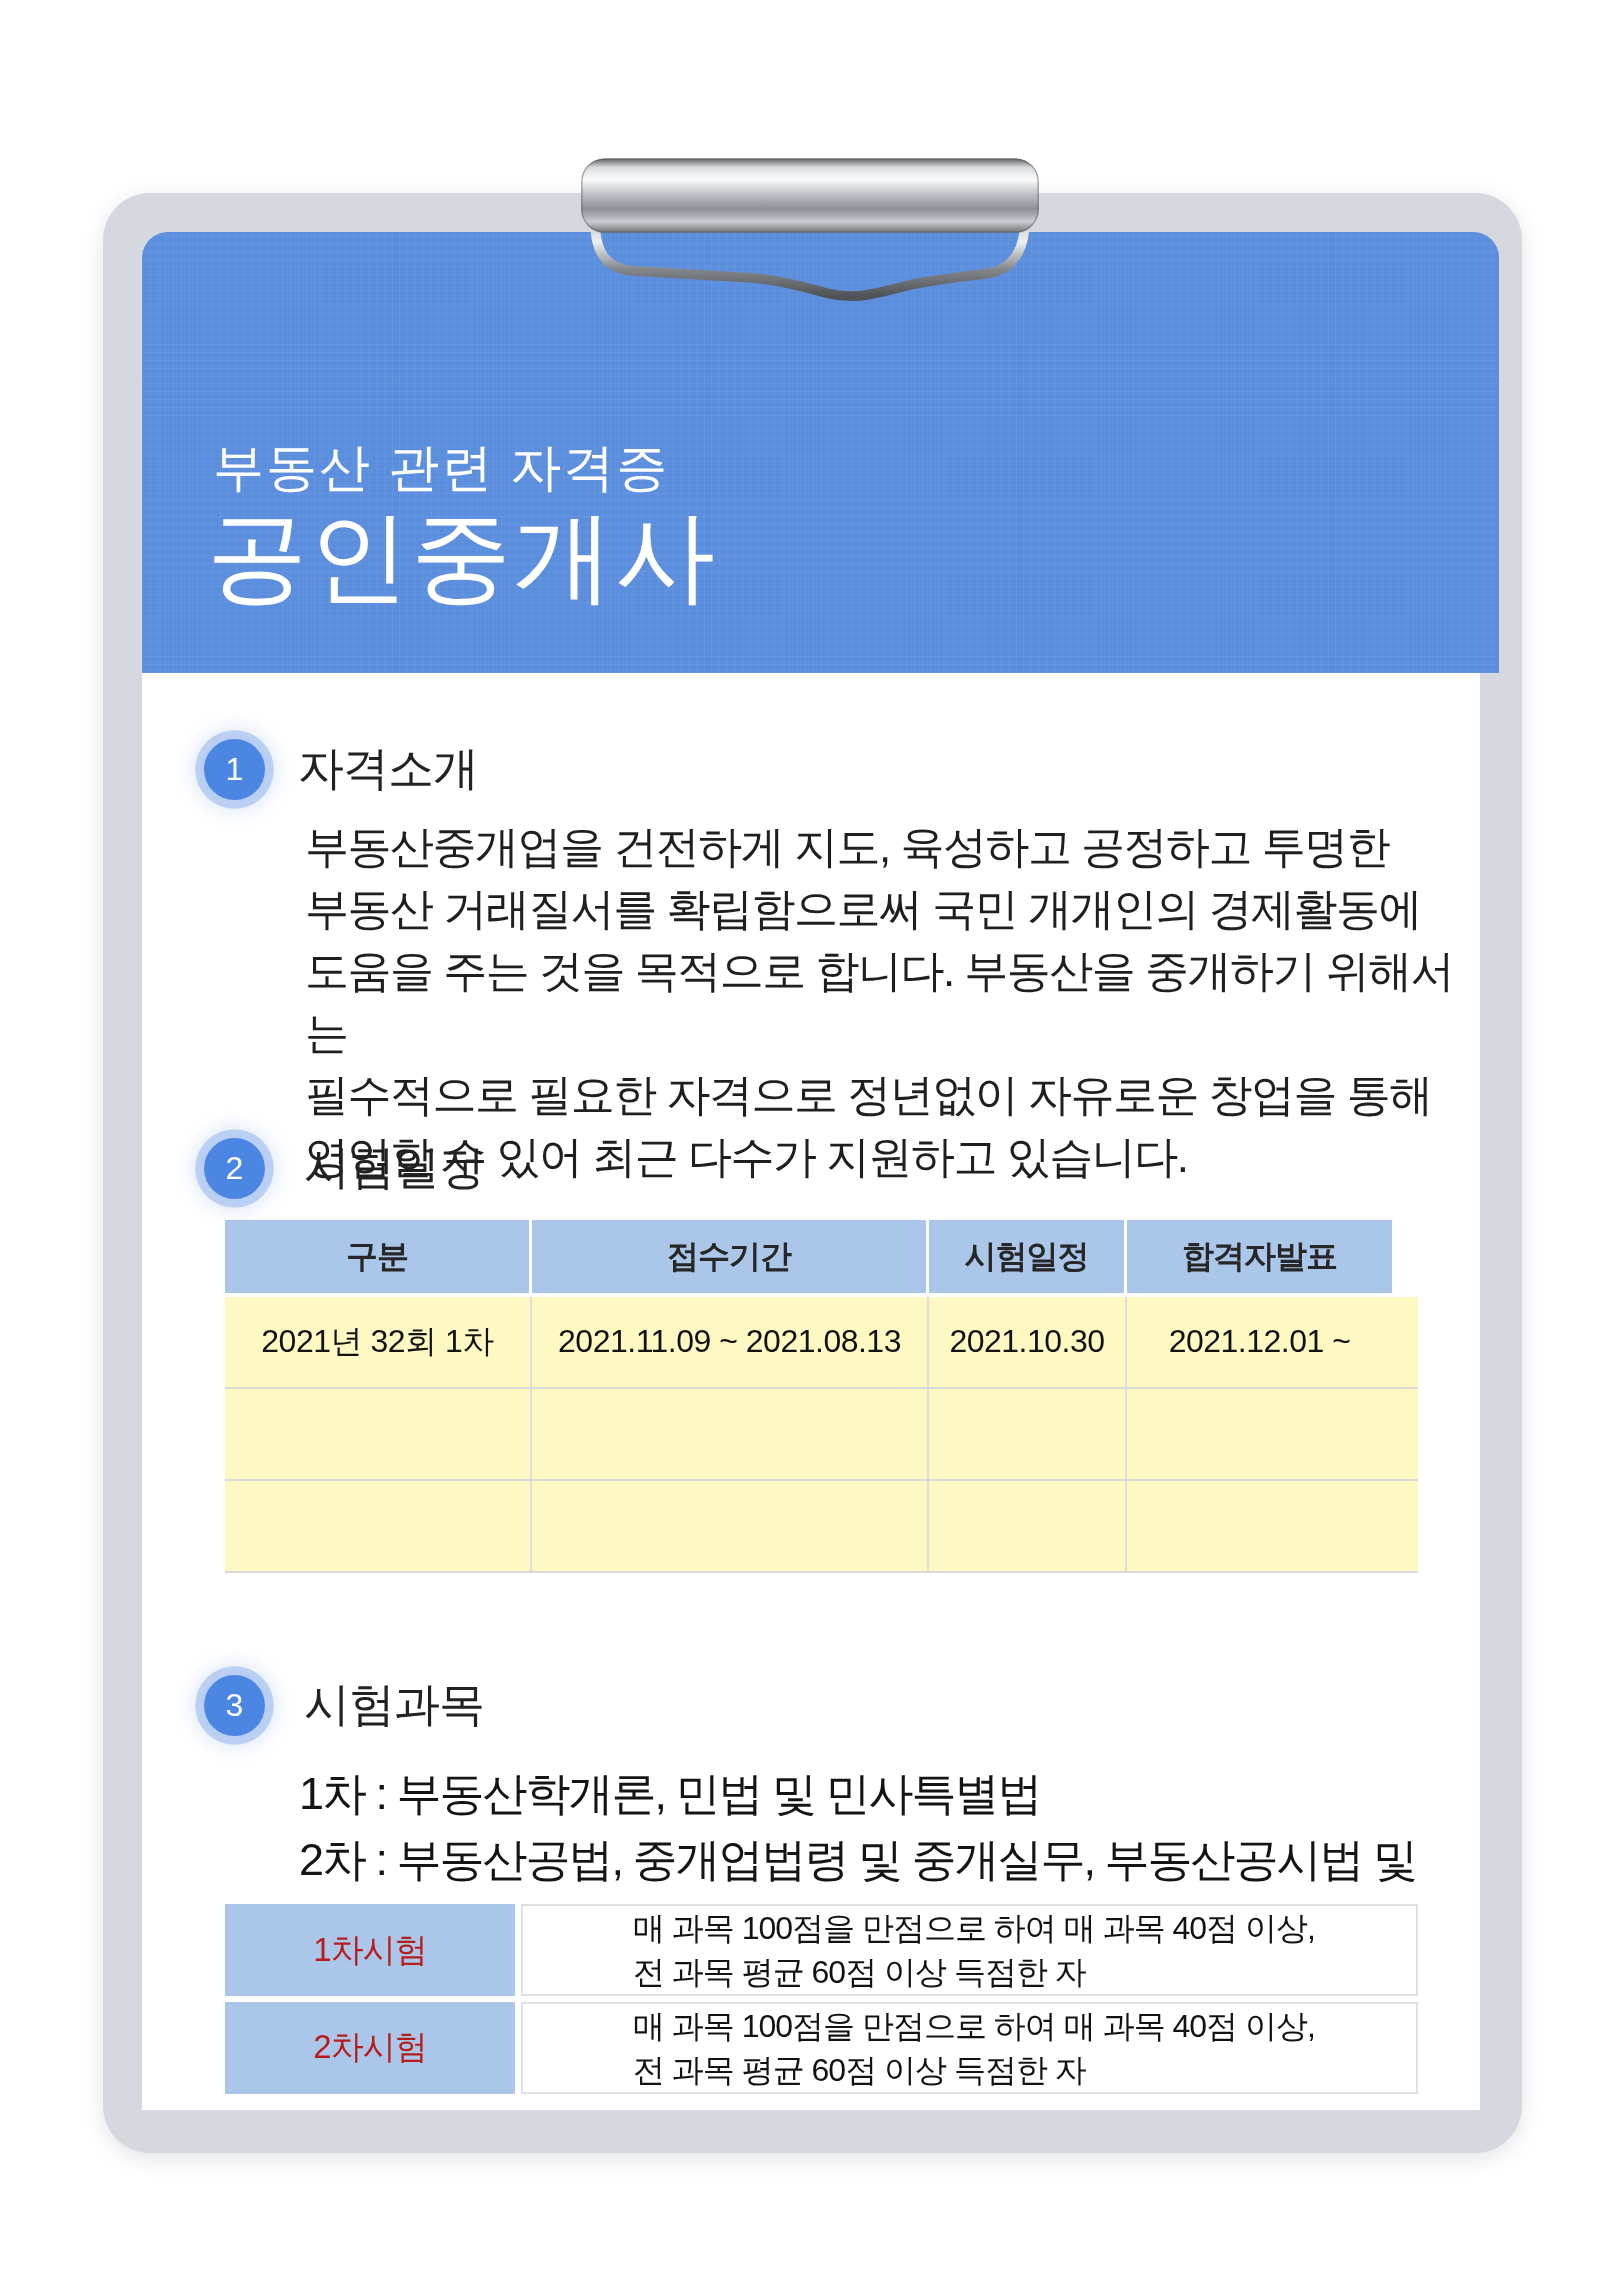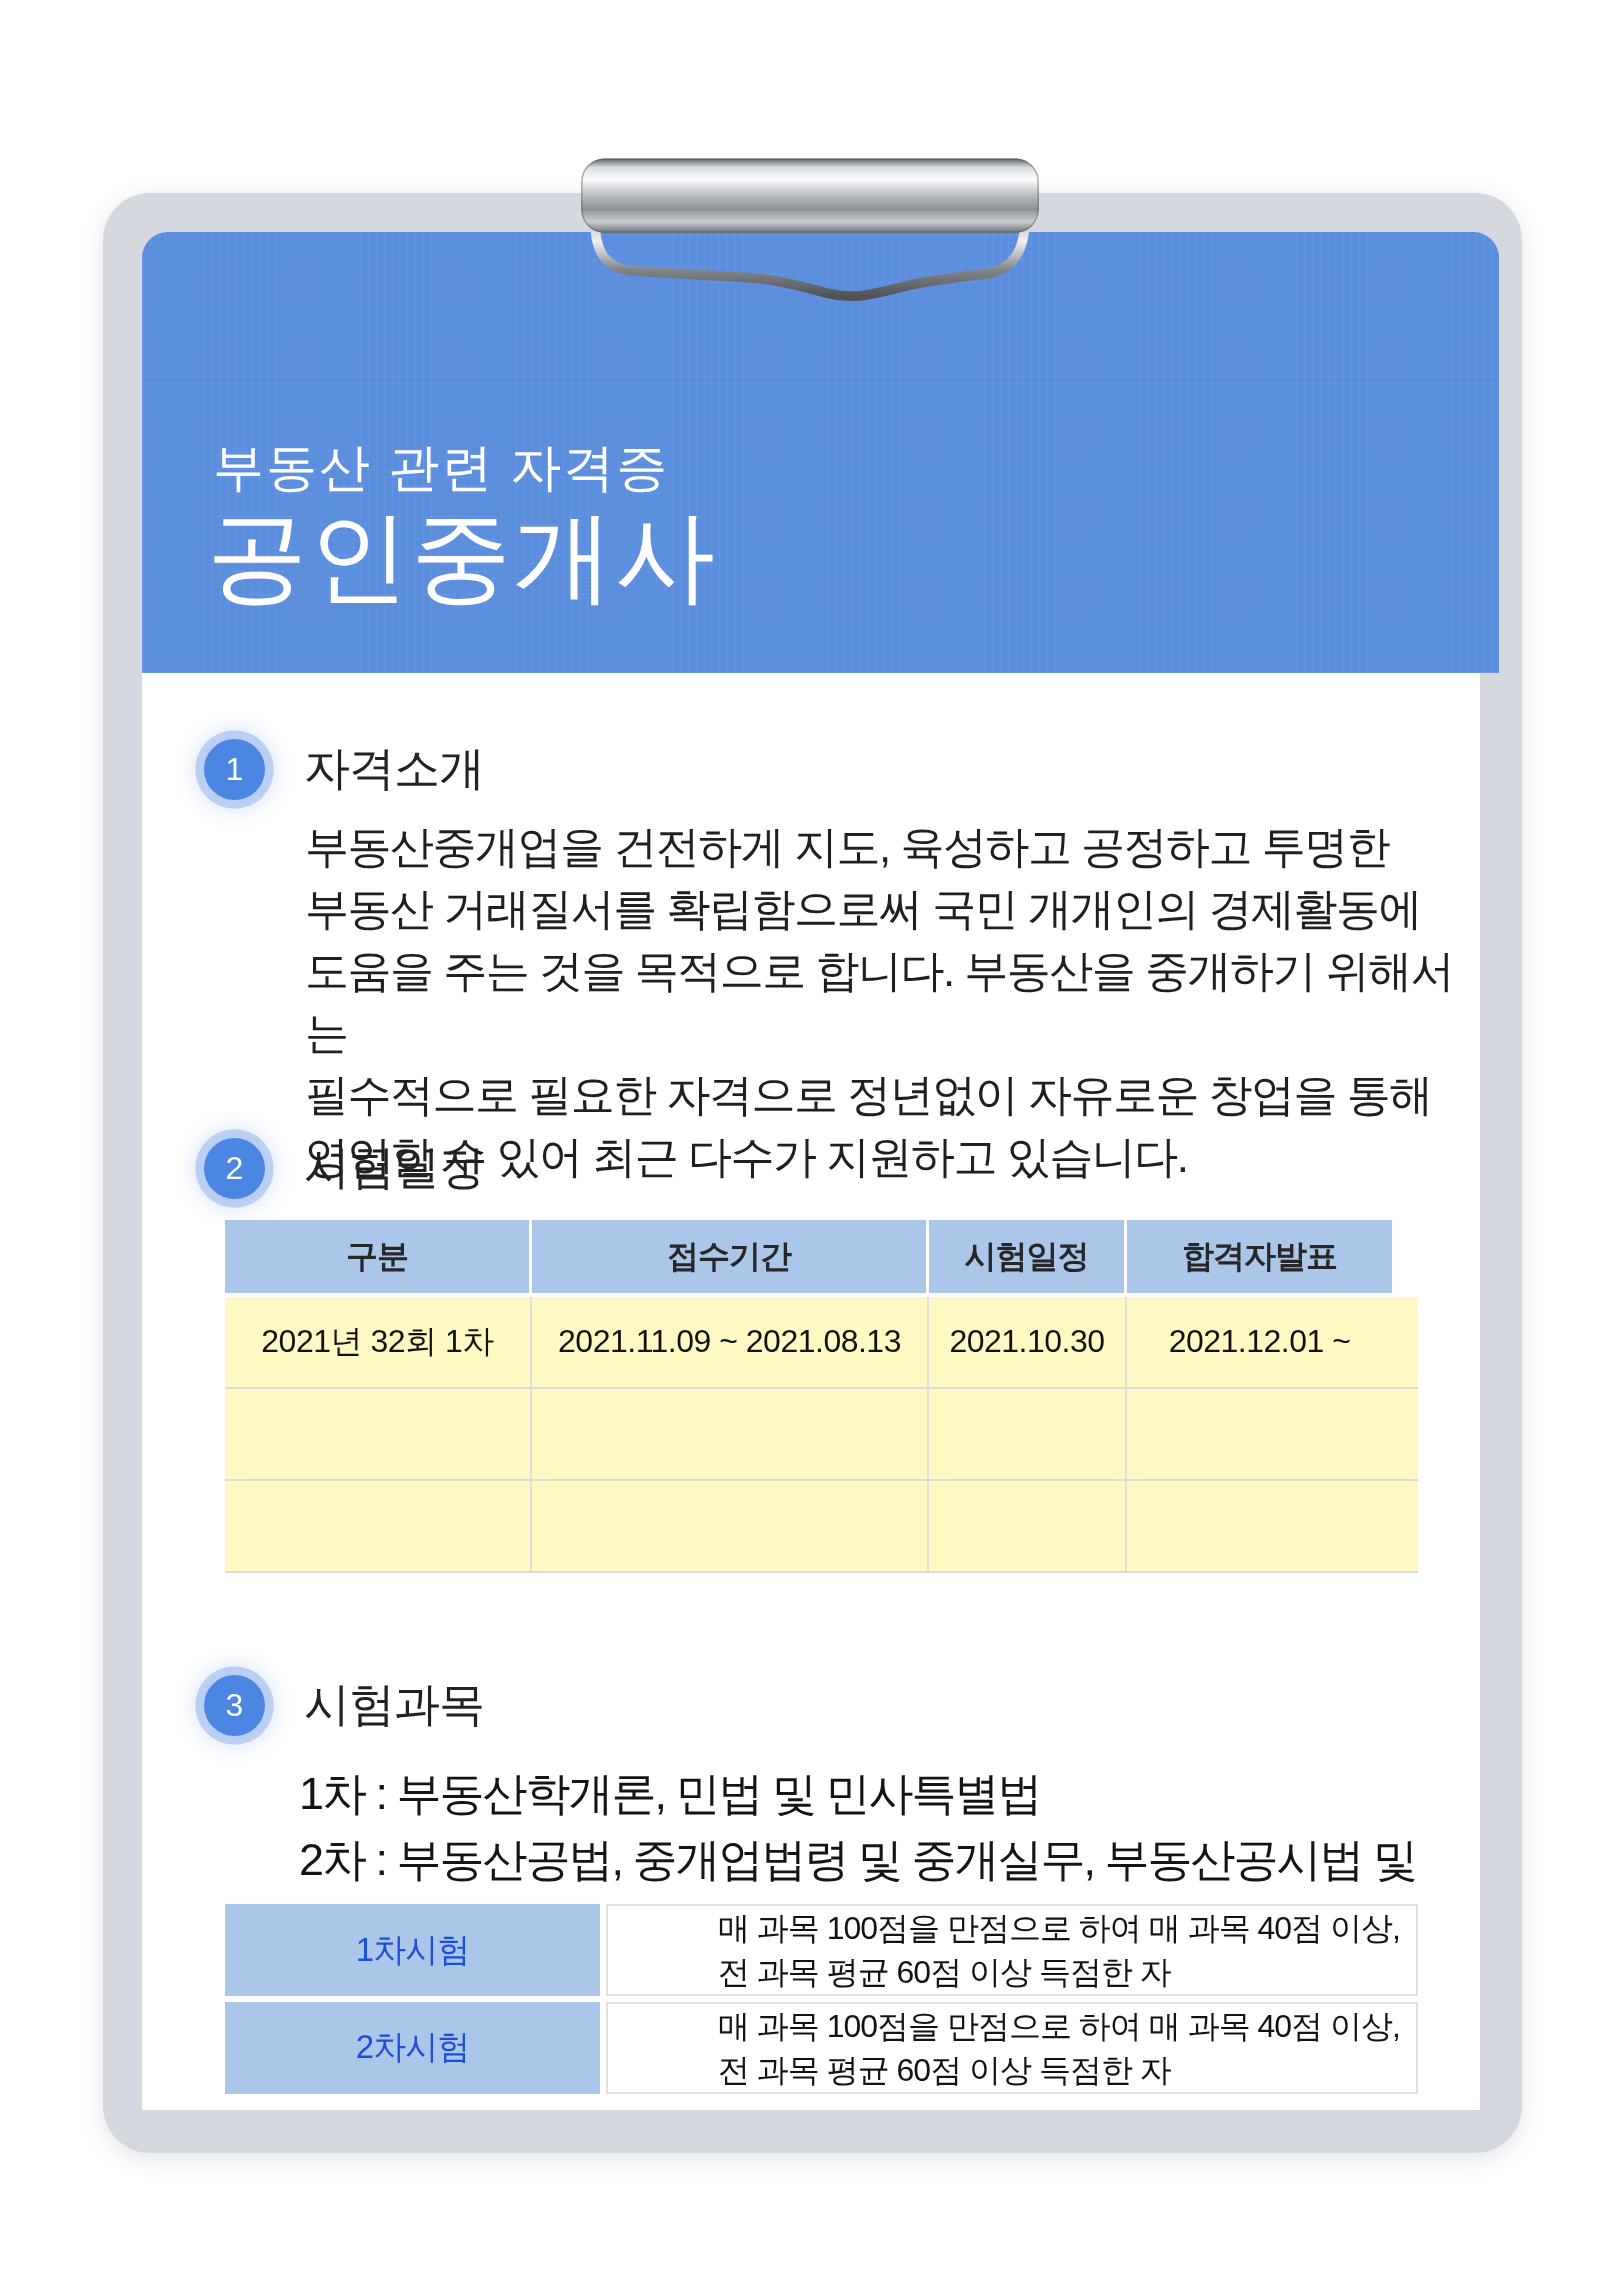--- a/index.html
+++ b/index.html
@@ -41,21 +41,21 @@
     position:absolute;width:61px;height:61px;border-radius:50%;
     background:#4b87e2;color:#ffffff;font-size:32px;font-weight:400;
     display:flex;align-items:center;justify-content:center;
     box-shadow:0 0 0 8.8px rgba(140,175,235,0.50), 0 0 19.6px 11.8px rgba(140,175,235,0.28);
   }
   .sec-heading{
     position:absolute;font-size:46px;font-weight:500;color:#222;line-height:1.15;
     letter-spacing:-1px;
   }
   .badge-1{left:62px;top:507px;}
-  .heading-1{left:162px;top:510px;}
+  .heading-1{left:156px;top:510px;}
   .intro-lines{
     position:absolute;left:163px;top:584px;font-size:44px;line-height:62px;
     font-weight:500;color:#1f1f1f;letter-spacing:-1.5px;
   }
   .badge-2{left:62px;top:906px;}
   .heading-2{left:162px;top:909px;}
 
   .sched-table{position:absolute;left:83px;top:988px;width:1193px;}
   .sched-hrow{display:flex;height:73px;margin-bottom:3.9px;}
   .sched-hcell{
@@ -75,22 +75,22 @@
 
   .badge-3{left:62px;top:1443px;}
   .heading-3{left:162px;top:1446px;}
   .subject-lines{
     position:absolute;left:157px;top:1529px;font-size:45px;line-height:66px;
     font-weight:500;color:#141414;letter-spacing:-2px;
   }
   .subj-table{position:absolute;left:83px;top:1672px;width:1193px;}
   .subj-row{display:flex;height:92px;margin-bottom:5.9px;}
   .subj-label{
-    width:375px;background:#aac7ea;display:flex;align-items:center;justify-content:center;
-    font-size:33px;color:#1d4ed8;letter-spacing:-1px;font-weight:500;flex:none;
+    width:290px;background:#aac7ea;display:flex;align-items:center;justify-content:center;
+    font-size:33px;color:#b91c1c;letter-spacing:-1px;font-weight:500;flex:none;
   }
   .subj-gap{width:5.9px;flex:none;}
   .subj-desc{
     flex:1;border:2px solid #e0e0e0;box-sizing:border-box;background:#fff;
     display:flex;flex-direction:column;justify-content:center;
     padding-left:110px;font-size:32px;line-height:44px;color:#121212;
     letter-spacing:-1px;font-weight:400;
   }
 </style>
 </head>

